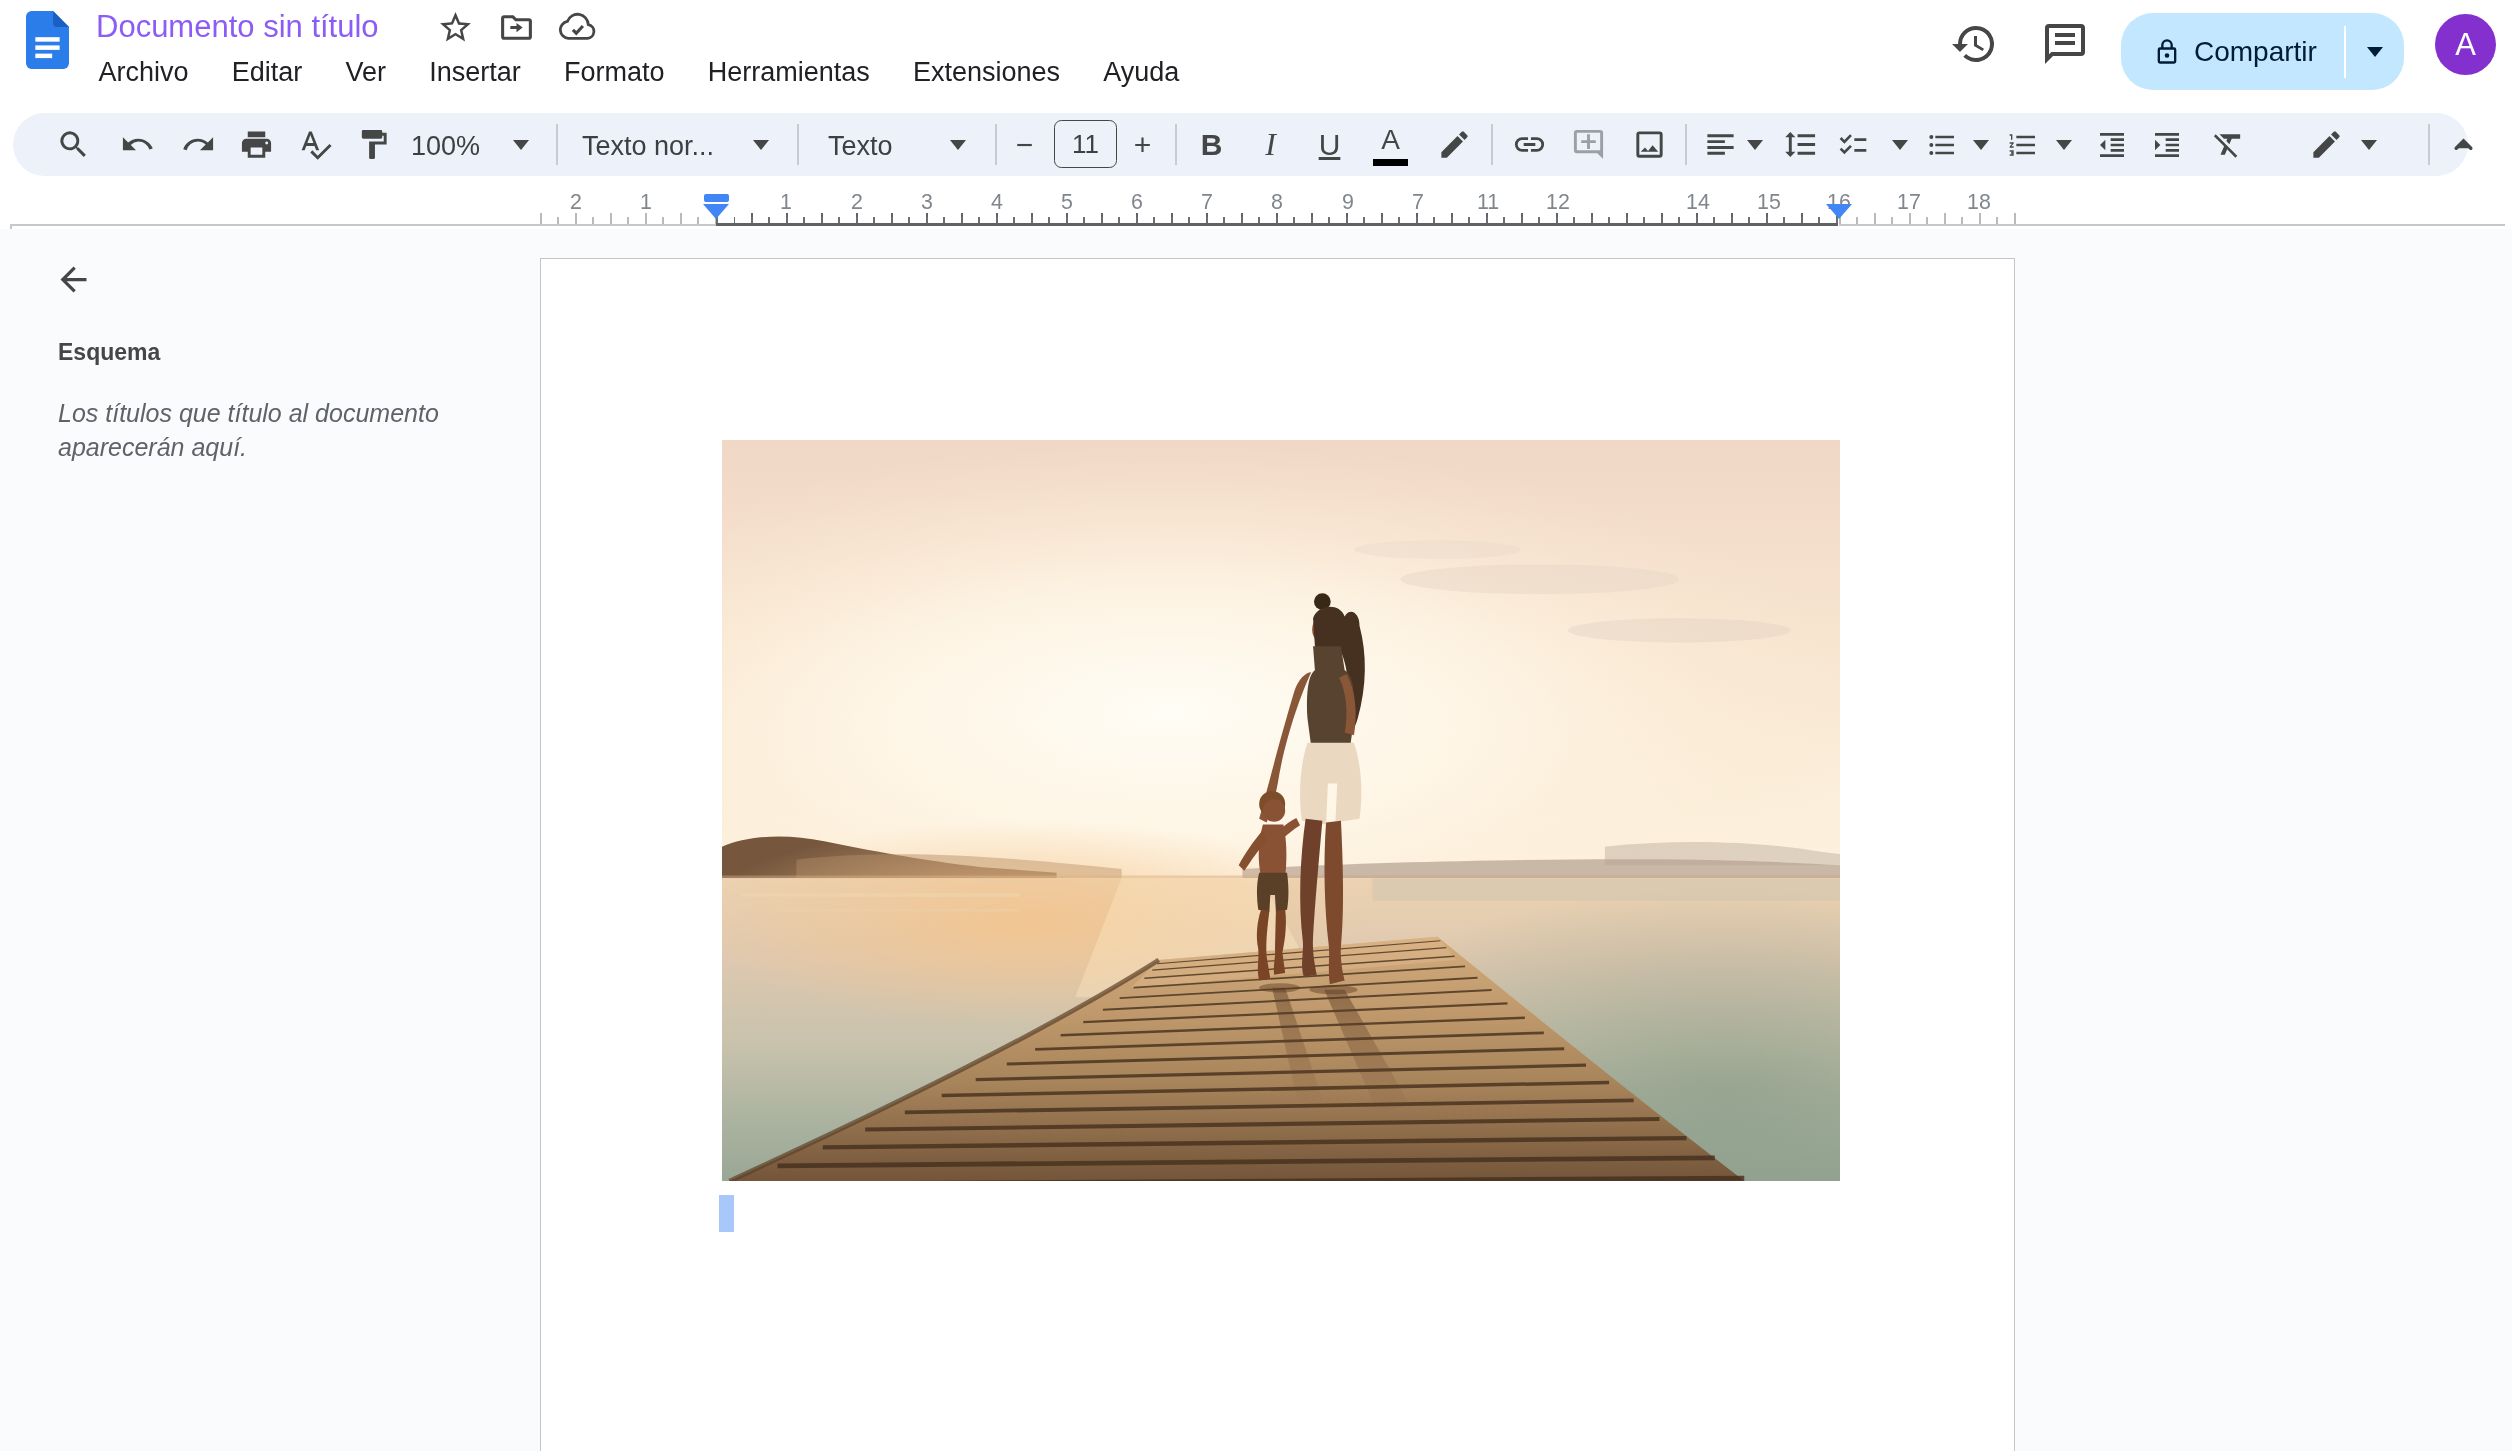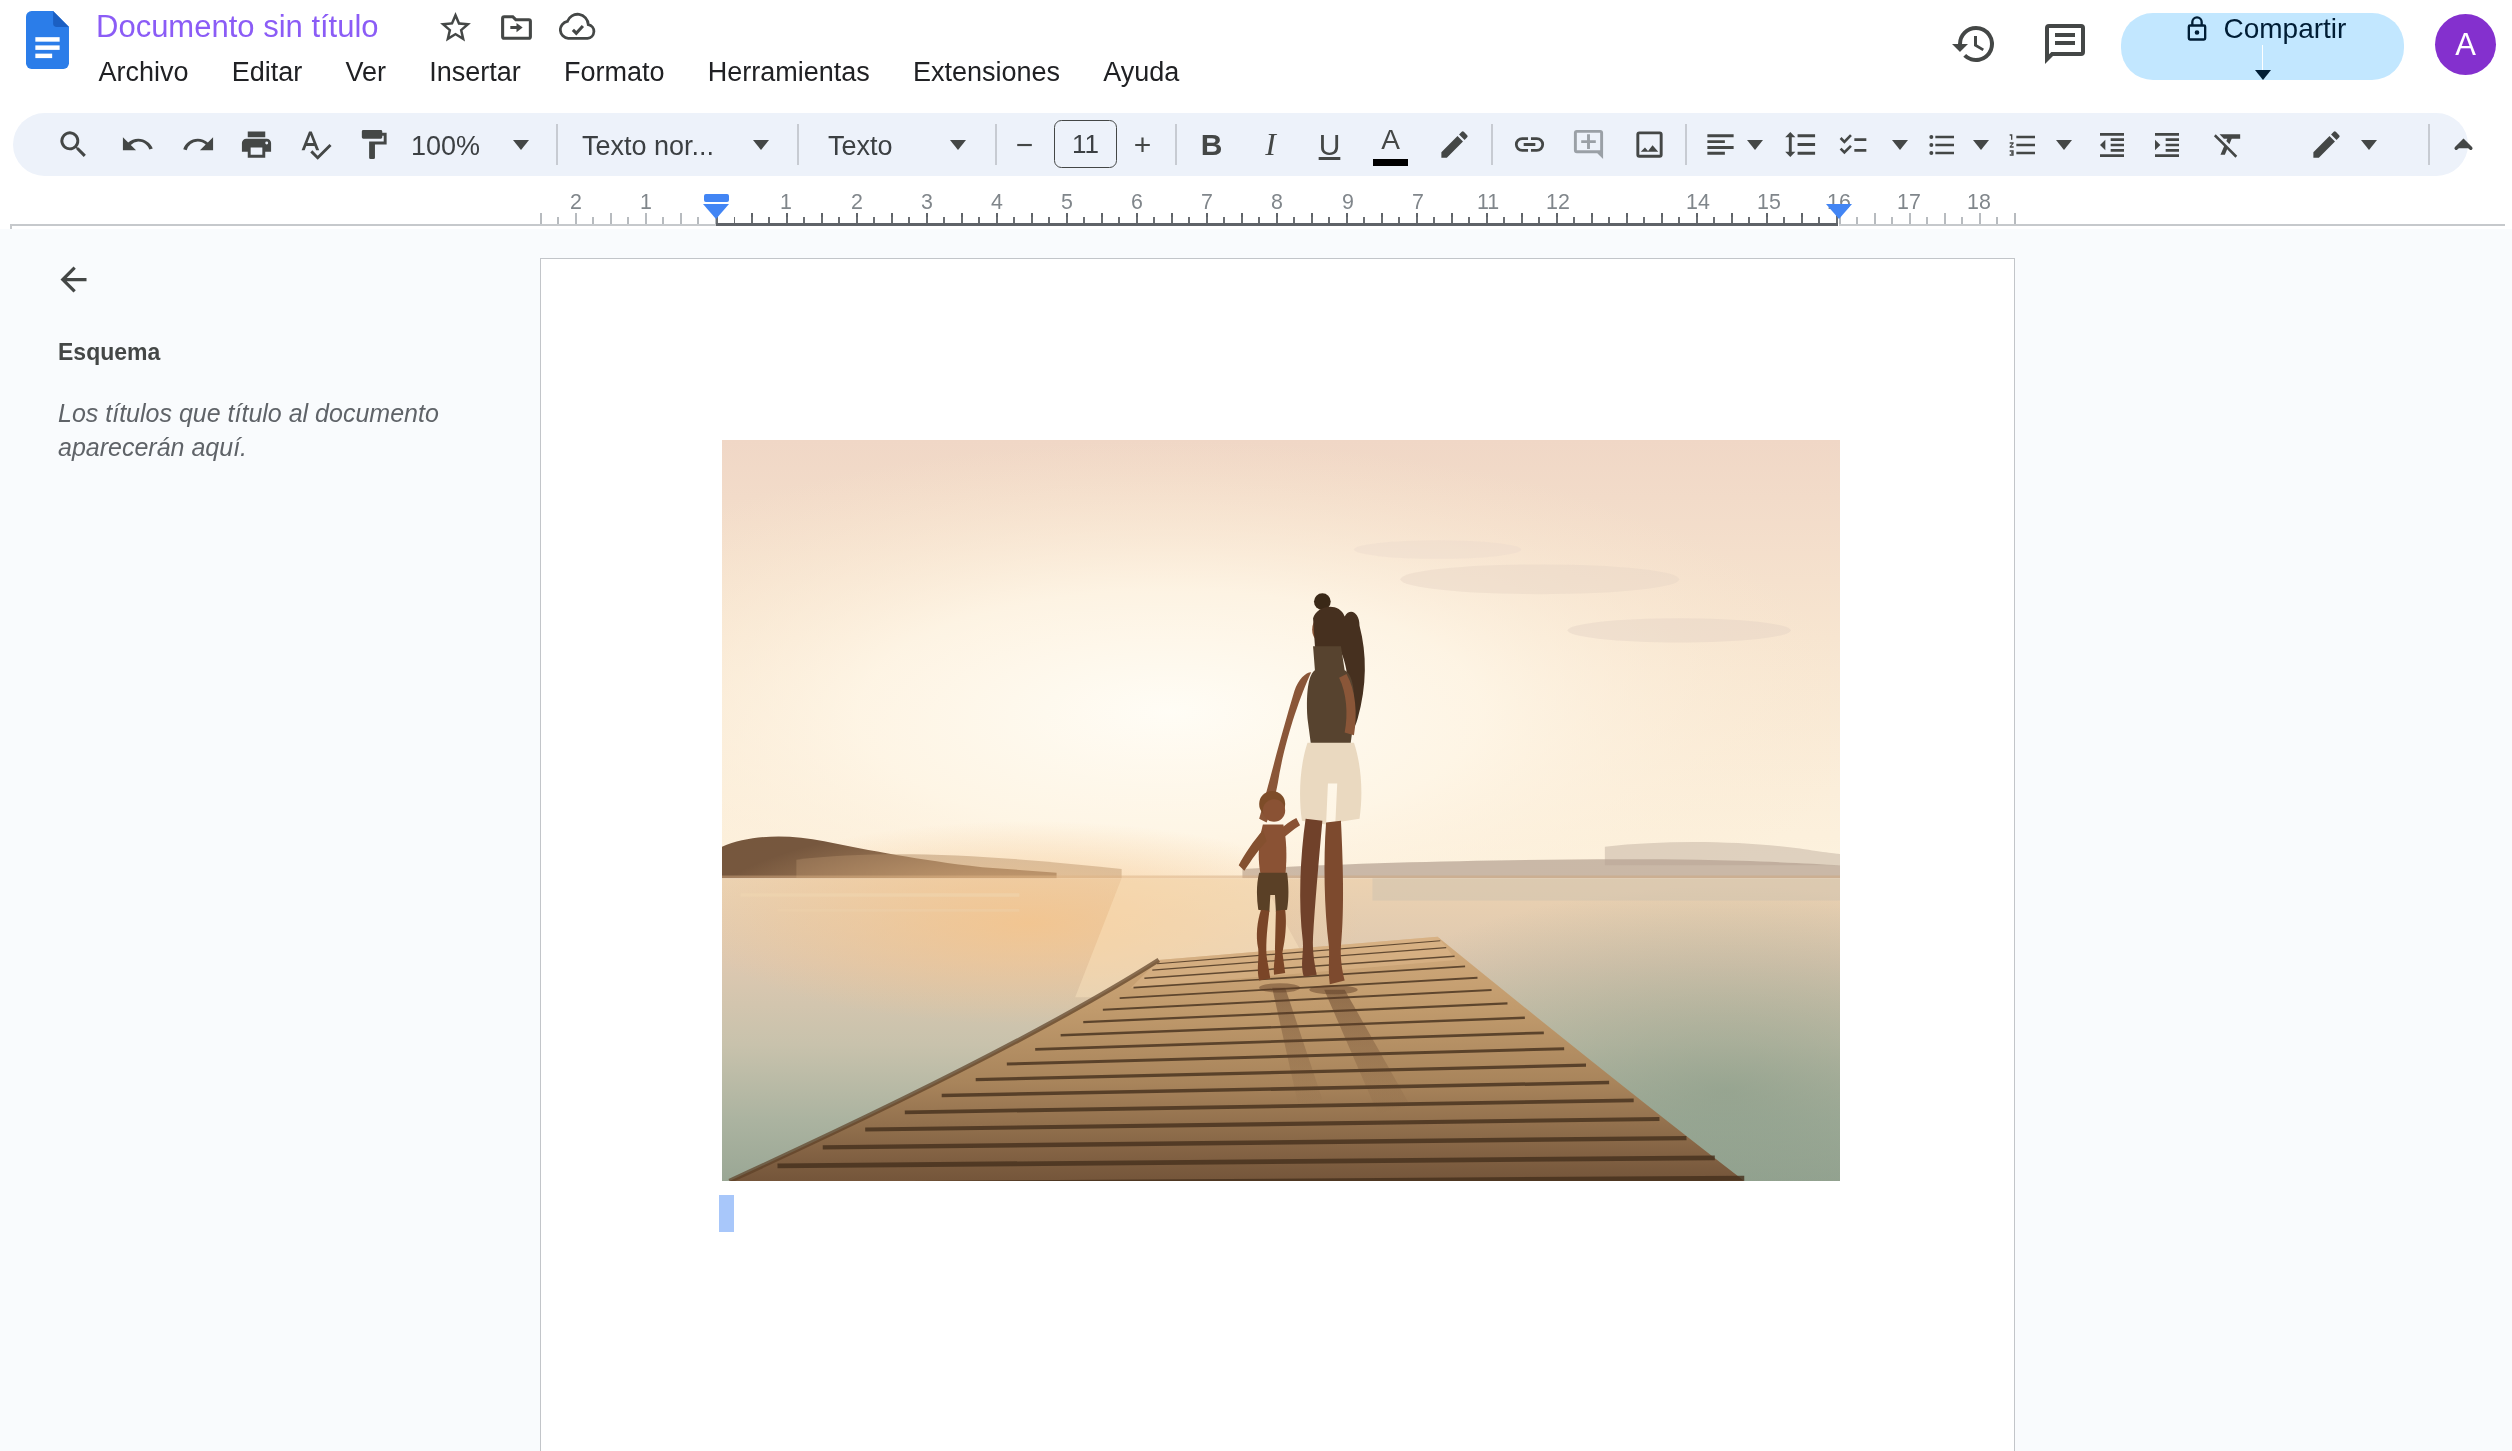--- a/index.html
+++ b/index.html
@@ -9,22 +9,22 @@
 
   
   .header { position:absolute; left:0; top:0; width:2512px; height:111px; background:#fff; }
   .docs-logo { position:absolute; left:26px; top:11px; width:43px; height:58px; }
   .doc-title { position:absolute; left:96px; top:9.3px; font-size:31px; color:#8b5cf6; white-space:nowrap; }
   .title-icons { position:absolute; left:437px; top:9.3px; display:flex; gap:24px; }
   .title-icons .hicon { width:37px; height:37px; }
   .menu-row { position:absolute; left:93px; top:54px; display:flex; gap:32px; }
   .menu-item { font-size:27px; color:#202124; padding:2.8px 5.6px; border-radius:7.4px; cursor:default; white-space:nowrap; }
   .hdr-right-icon { position:absolute; top:20.4px; width:48px; height:48px; }
-  .share-pill { position:absolute; left:2121px; top:13px; width:283px; height:67px; background:#c2e7ff;
-      border-radius:32px; display:flex; align-items:center;flex-direction:column; }
+  .share-pill { position:absolute; left:2121px; top:13px; width:283px; height:77px; background:#c2e7ff;
+      border-radius:32px; display:flex; align-items:center; }
   .share-main { display:flex; align-items:center; gap:13px; padding-left:32px; width:224px; }
   .share-label { font-size:28px; font-weight:500; color:#001d35; }
   .share-sep { width:1.9px; height:52px; background:#fff; }
   .share-caret-zone { width:58px; display:flex; justify-content:center; align-items:center; }
   .avatar { position:absolute; left:2435px; top:14px; width:61px; height:61px; border-radius:50%;
       background:#8430ce; color:#fff; font-size:31px; display:flex; align-items:center; justify-content:center; }
 
   
   .toolbar { position:absolute; left:13px; top:113px; width:2455px; height:63px; background:#edf2fa; border-radius:32px; }
   .tb { position:absolute; top:11px; width:41px; height:41px; display:flex; align-items:center; justify-content:center; border-radius:7.4px; }

